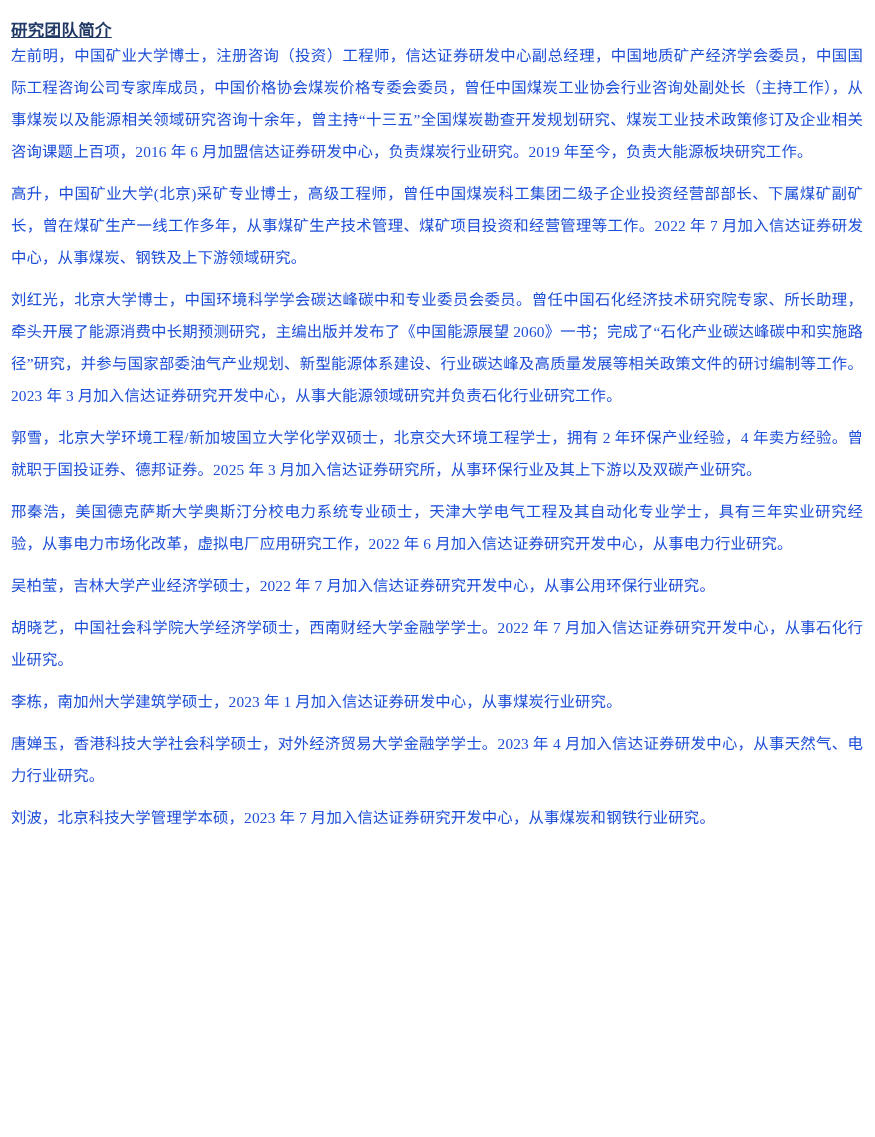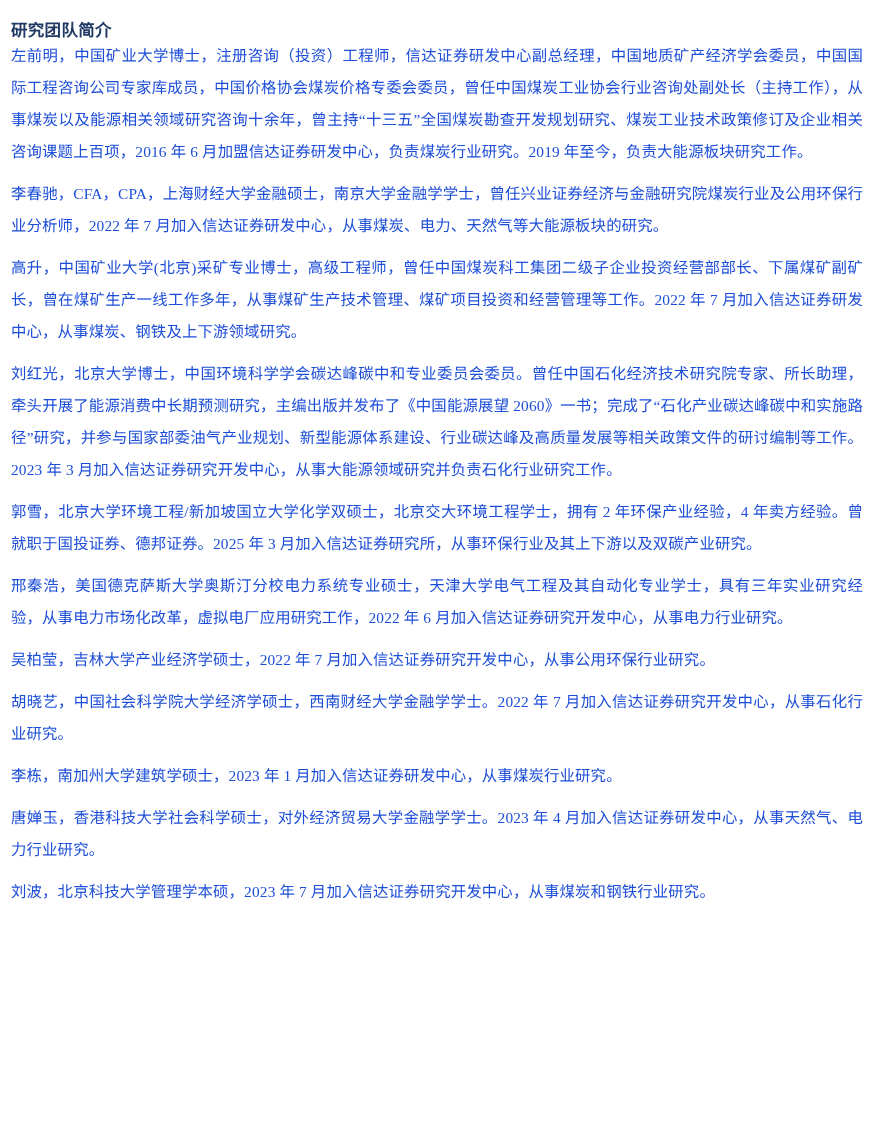--- a/index.html
+++ b/index.html
@@ -30,20 +30,21 @@
     position: absolute;
     left: 11px;
     top: 9px;
     font-family: "Liberation Sans", "DejaVu Sans", sans-serif;
     font-weight: bold;
     font-size: 16.5px;
     line-height: 20px;
     letter-spacing: 0.3px;
     color: #1f3864;
     white-space: nowrap;
+    text-decoration: underline;
   }
 
   .body-block {
     position: absolute;
     left: 11px;
     top: 40px;
     width: 852px;
   }
 
   .bio-paragraph {
@@ -65,21 +66,20 @@
 </style>
 </head>
 <body>
 
 <div class="page">
 
   <h1 class="section-title">研究团队简介</h1>
 
   <div class="body-block">
     <p class="bio-paragraph">左前明，中国矿业大学博士，注册咨询（投资）工程师，信达证券研发中心副总经理，中国地质矿产经济学会委员，中国国际工程咨询公司专家库成员，中国价格协会煤炭价格专委会委员，曾任中国煤炭工业协会行业咨询处副处长（主持工作），从事煤炭以及能源相关领域研究咨询十余年，曾主持“十三五”全国煤炭勘查开发规划研究、煤炭工业技术政策修订及企业相关咨询课题上百项，2016 年 6 月加盟信达证券研发中心，负责煤炭行业研究。2019 年至今，负责大能源板块研究工作。</p>
-    <p class="bio-paragraph">李春驰，CFA，CPA，上海财经大学金融硕士，南京大学金融学学士，曾任兴业证券经济与金融研究院煤炭行业及公用环保行业分析师，2022 年 7 月加入信达证券研发中心，从事煤炭、电力、天然气等大能源板块的研究。</p>
     <p class="bio-paragraph">高升，中国矿业大学(北京)采矿专业博士，高级工程师，曾任中国煤炭科工集团二级子企业投资经营部部长、下属煤矿副矿长，曾在煤矿生产一线工作多年，从事煤矿生产技术管理、煤矿项目投资和经营管理等工作。2022 年 7 月加入信达证券研发中心，从事煤炭、钢铁及上下游领域研究。</p>
     <p class="bio-paragraph">刘红光，北京大学博士，中国环境科学学会碳达峰碳中和专业委员会委员。曾任中国石化经济技术研究院专家、所长助理，牵头开展了能源消费中长期预测研究，主编出版并发布了《中国能源展望 2060》一书；完成了“石化产业碳达峰碳中和实施路径”研究，并参与国家部委油气产业规划、新型能源体系建设、行业碳达峰及高质量发展等相关政策文件的研讨编制等工作。2023 年 3 月加入信达证券研究开发中心，从事大能源领域研究并负责石化行业研究工作。</p>
     <p class="bio-paragraph">郭雪，北京大学环境工程/新加坡国立大学化学双硕士，北京交大环境工程学士，拥有 2 年环保产业经验，4 年卖方经验。曾就职于国投证券、德邦证券。2025 年 3 月加入信达证券研究所，从事环保行业及其上下游以及双碳产业研究。</p>
     <p class="bio-paragraph">邢秦浩，美国德克萨斯大学奥斯汀分校电力系统专业硕士，天津大学电气工程及其自动化专业学士，具有三年实业研究经验，从事电力市场化改革，虚拟电厂应用研究工作，2022 年 6 月加入信达证券研究开发中心，从事电力行业研究。</p>
     <p class="bio-paragraph">吴柏莹，吉林大学产业经济学硕士，2022 年 7 月加入信达证券研究开发中心，从事公用环保行业研究。</p>
     <p class="bio-paragraph">胡晓艺，中国社会科学院大学经济学硕士，西南财经大学金融学学士。2022 年 7 月加入信达证券研究开发中心，从事石化行业研究。</p>
     <p class="bio-paragraph">李栋，南加州大学建筑学硕士，2023 年 1 月加入信达证券研发中心，从事煤炭行业研究。</p>
     <p class="bio-paragraph">唐婵玉，香港科技大学社会科学硕士，对外经济贸易大学金融学学士。2023 年 4 月加入信达证券研发中心，从事天然气、电力行业研究。</p>
     <p class="bio-paragraph">刘波，北京科技大学管理学本硕，2023 年 7 月加入信达证券研究开发中心，从事煤炭和钢铁行业研究。</p>
   </div>

